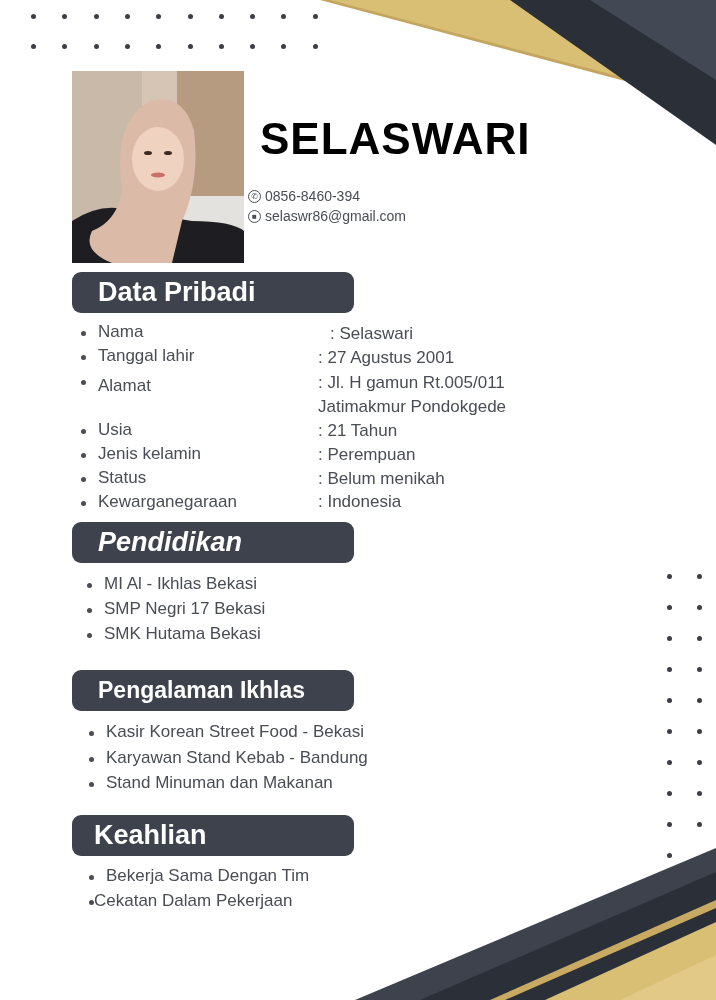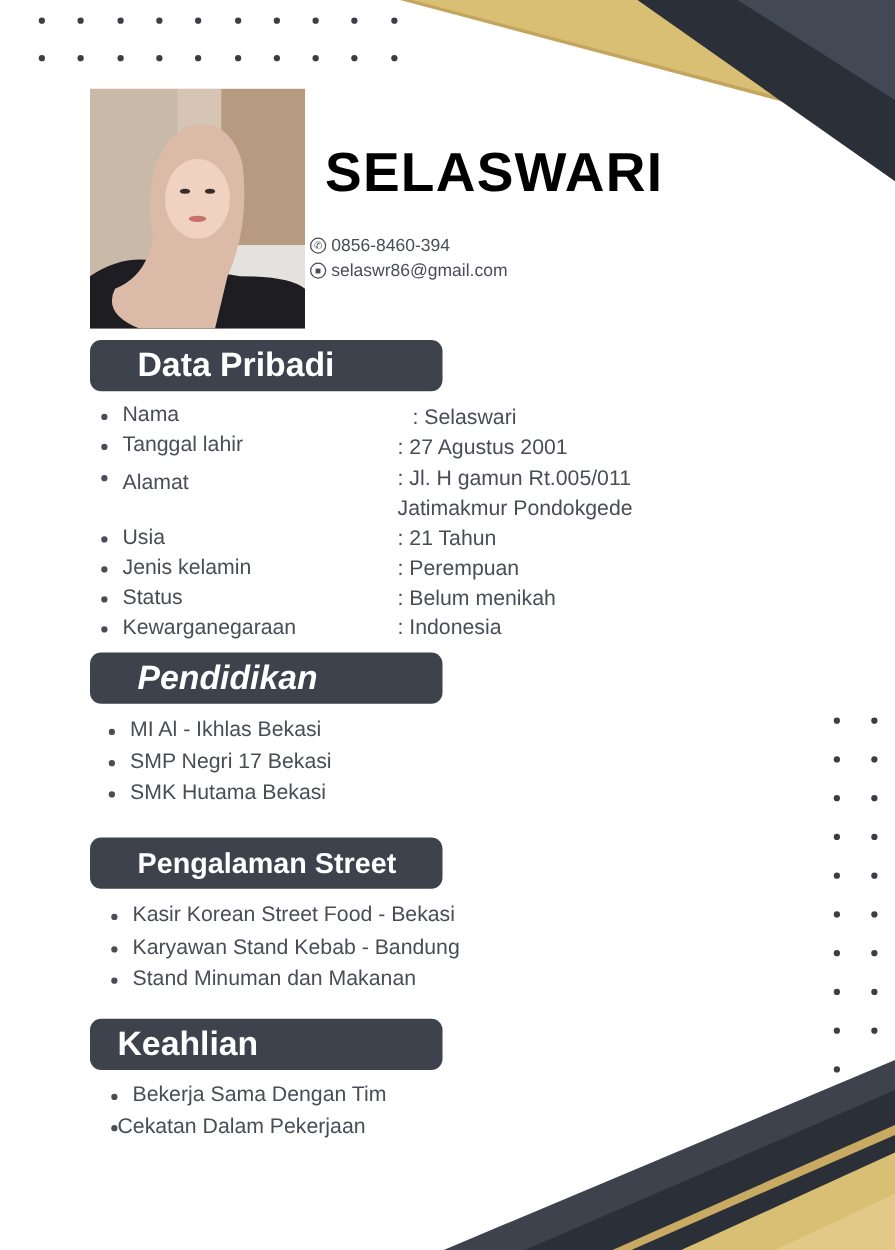--- a/index.html
+++ b/index.html
@@ -3,21 +3,21 @@
 <meta charset="utf-8">
 <style>
   html,body{margin:0;padding:0;}
   body{width:716px;height:1000px;position:relative;overflow:hidden;background:#ffffff;font-family:"Liberation Sans",sans-serif;color:#3a3d44;}
   .deco{position:absolute;left:0;top:0;width:716px;height:1000px;pointer-events:none;}
   .dot{position:absolute;width:5px;height:5px;border-radius:50%;background:#3b3e45;}
   .photo{position:absolute;left:72px;top:71px;width:172px;height:192px;overflow:hidden;background:#cdb7a2;}
   .name{position:absolute;left:260px;top:114px;font-size:44px;font-weight:bold;letter-spacing:1px;color:#000000;}
   .contact{position:absolute;left:248px;font-size:14px;color:#4a4d55;display:flex;align-items:center;gap:4px;}
   .contact .ic{width:13px;height:13px;border:1.3px solid #4a4d55;border-radius:50%;display:inline-flex;align-items:center;justify-content:center;font-size:8px;box-sizing:border-box;}
-  .hdr{position:absolute;left:72px;width:282px;height:41px;background:#3d424c;border-radius:9px;color:#fff;font-weight:bold;display:flex;align-items:center;padding-left:38px;box-sizing:border-box;}
+  .hdr{position:absolute;left:72px;width:282px;height:41px;background:#3d424c;border-radius:9px;color:#fff;font-weight:bold;display:flex;align-items:center;padding-left:26px;box-sizing:border-box;}
   .row{position:absolute;font-size:17px;color:#4a4d55;white-space:nowrap;}
   .bul{position:absolute;width:5px;height:5px;border-radius:50%;background:#4a4d55;}
 </style>
 </head>
 <body>
 
 <svg class="deco" viewBox="0 0 716 1000">
 
   <polygon points="320,0 530,0 640,85" fill="#c4a55f"></polygon>
   <polygon points="330,0 520,0 625,78" fill="#d9bf73"></polygon>
@@ -135,21 +135,21 @@
 <div id="pendidikan">
     <div class="bul" style="left: 87px; top: 583px;"></div>
     <div class="row" style="left: 104px; top: 574px;">MI Al - Ikhlas Bekasi</div>
     <div class="bul" style="left: 87px; top: 608px;"></div>
     <div class="row" style="left: 104px; top: 599px;">SMP Negri 17 Bekasi</div>
     <div class="bul" style="left: 87px; top: 633px;"></div>
     <div class="row" style="left: 104px; top: 624px;">SMK Hutama Bekasi</div>
   </div>
 
 <div class="hdr" style="top:670px;font-size:23px;">
-  <span>Pengalaman Street</span>
+  <span>Pengalaman Ikhlas</span>
 </div>
 <div id="pengalaman">
     <div class="bul" style="left: 89px; top: 731px;"></div>
     <div class="row" style="left: 106px; top: 722px;">Kasir Korean Street Food - Bekasi</div>
     <div class="bul" style="left: 89px; top: 756.5px;"></div>
     <div class="row" style="left: 106px; top: 747.5px;">Karyawan Stand Kebab - Bandung</div>
     <div class="bul" style="left: 89px; top: 782px;"></div>
     <div class="row" style="left: 106px; top: 773px;">Stand Minuman dan Makanan</div>
   </div>
 

